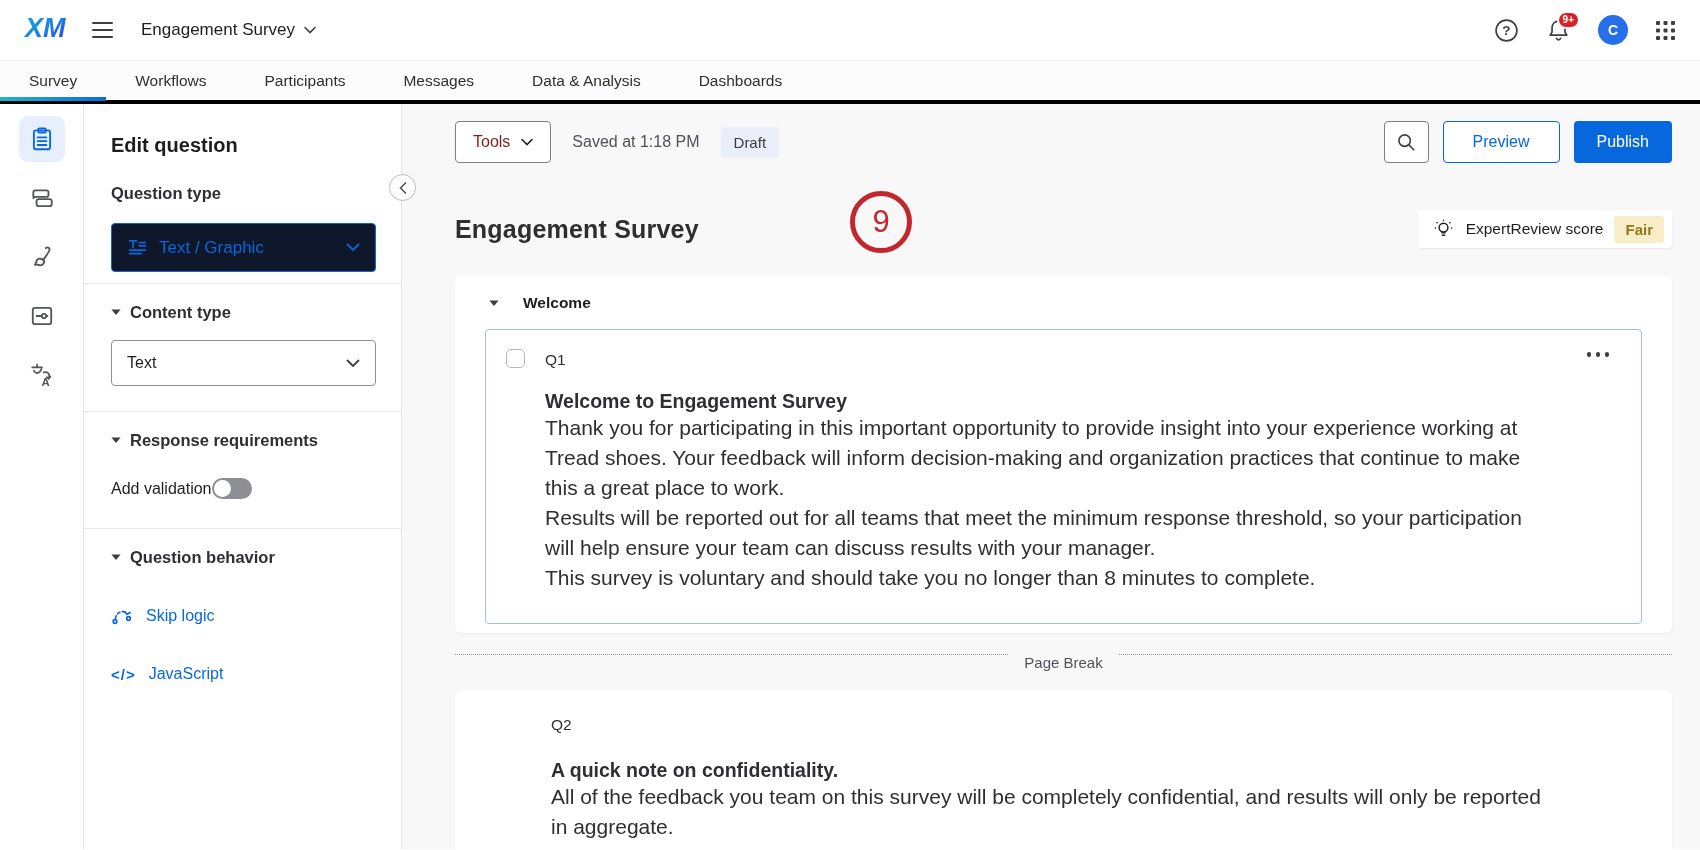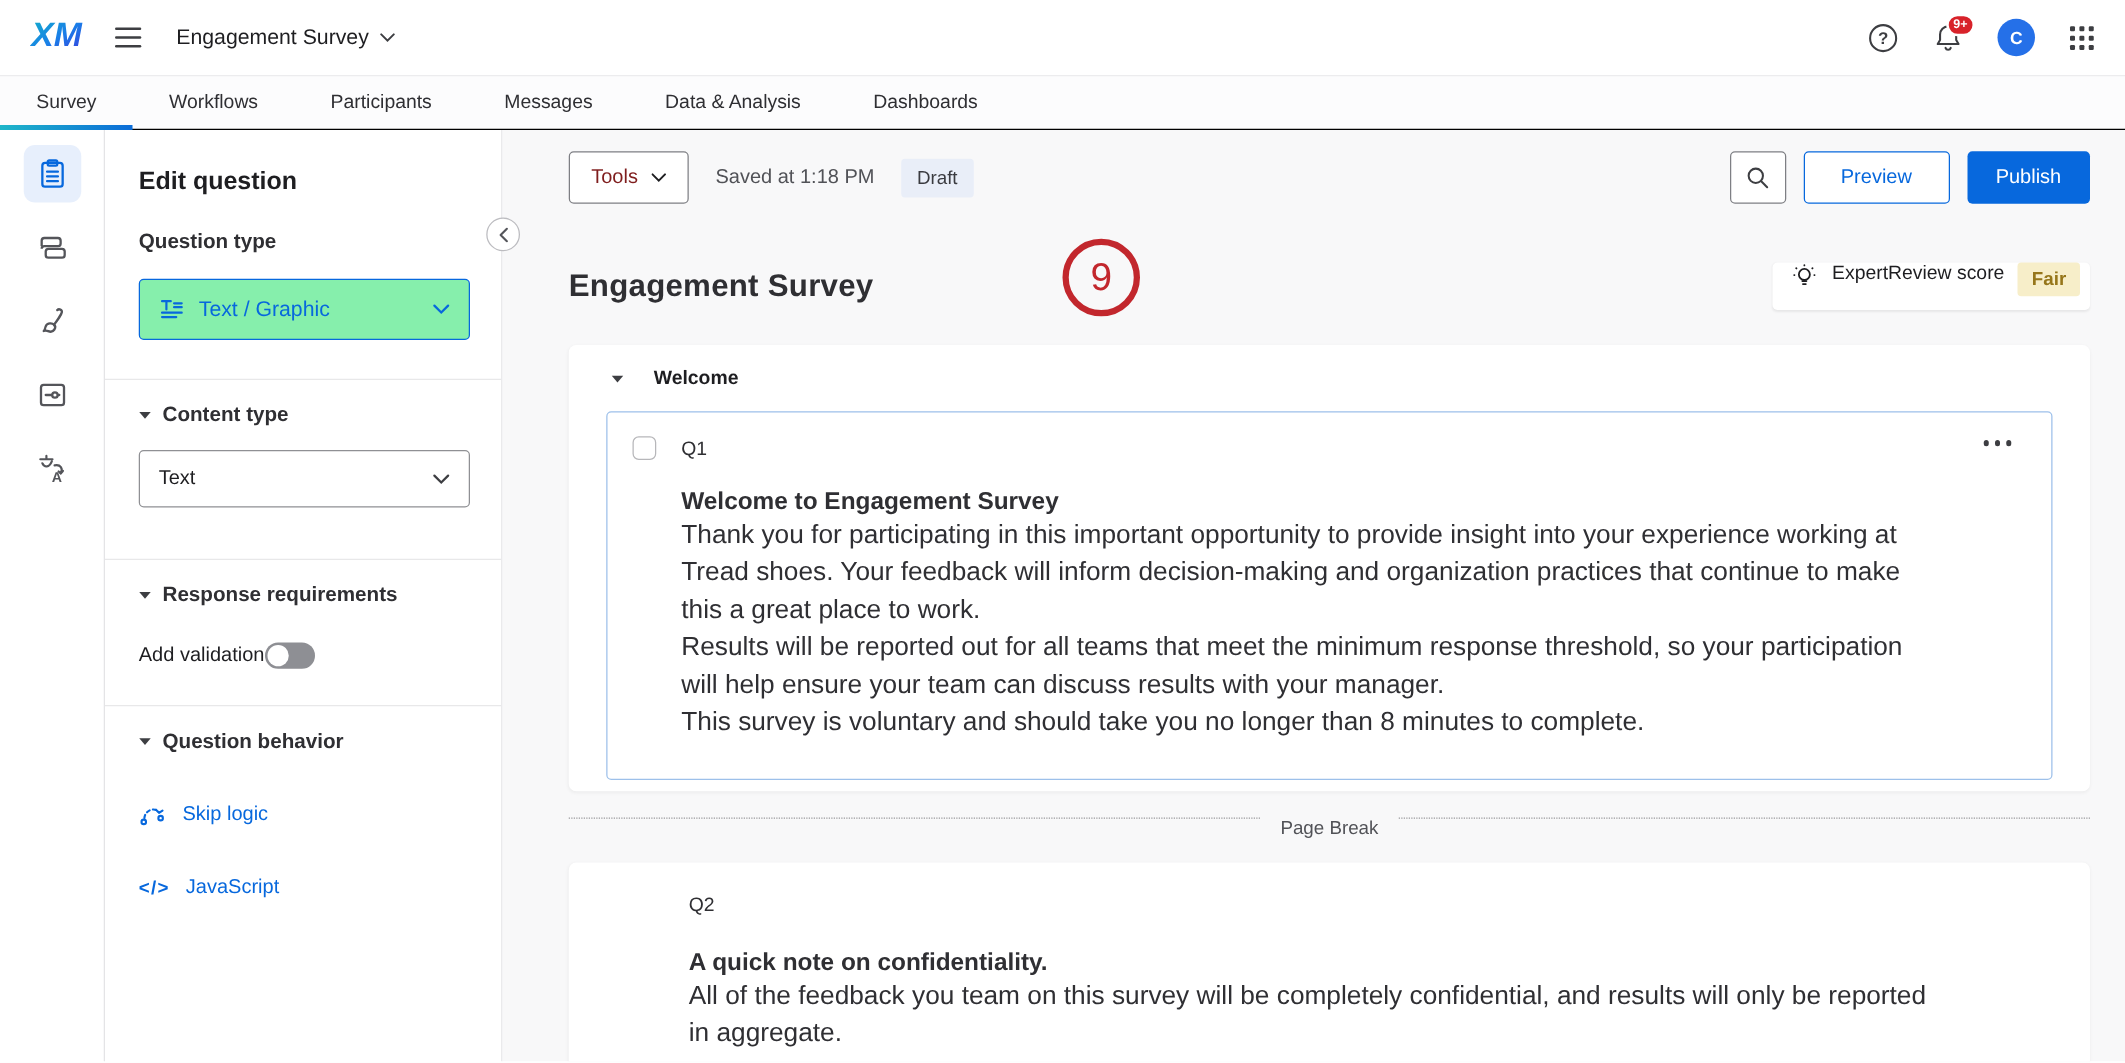--- a/index.html
+++ b/index.html
@@ -13,42 +13,42 @@
   .project { margin-left:28px; display:flex; align-items:center; gap:9px; font-size:17px; color:#1e1e21; cursor:pointer; }
   .top-right { margin-left:auto; display:flex; align-items:center; gap:27px; }
   .iconbtn { display:flex; align-items:center; justify-content:center; cursor:pointer; }
   .bell-wrap { position:relative; }
   .nbadge { position:absolute; top:-7px; right:-9px; background:#d8222a; color:#fff; font-size:10px;
     font-weight:bold; border-radius:9px; padding:2px 4px; line-height:1; border:2px solid #fff; }
   .avatar { width:30px; height:30px; border-radius:50%; background:#2570e8; color:#fff; font-size:14px;
     font-weight:bold; display:flex; align-items:center; justify-content:center; cursor:pointer; }
 
   
-  .tabbar { height:44px; display:flex; background:#fcfcfd; border-top:1px solid #ececee; border-bottom:1px solid #000000; }
+  .tabbar { height:44px; display:flex; background:#fcfcfd; border-top:1px solid #ececee; border-bottom:4px solid #000000; }
   .tab { padding:0 29px; display:flex; align-items:center; font-size:15.5px; color:#2f2f33; position:relative; cursor:pointer; }
   .tab.active::after { content:""; position:absolute; left:0; right:0; bottom:-1px; height:4px;
     background:linear-gradient(90deg,#1fb6c9,#0b6cd8); }
 
   
   .content { display:flex; height:745px; position:relative; }
   .rail { width:84px; background:#fff; border-right:1px solid #e4e4e6; padding-top:12px;
     display:flex; flex-direction:column; align-items:center; gap:13px; }
   .rail-item { width:46px; height:46px; border-radius:9px; display:flex; align-items:center;
     justify-content:center; color:#54555a; cursor:pointer; }
   .rail-item.active { background:#e7effc; color:#0768dd; }
 
   .panel { width:318px; background:#fff; border-right:1px solid #e4e4e6; padding-top:30px; }
   .pad { padding-left:27px; padding-right:25px; }
   .panel-title { font-size:20px; font-weight:600; color:#1e1e21; margin-bottom:27px; }
   .section-head { font-size:16.5px; font-weight:bold; color:#2f2f33; display:flex; align-items:center; gap:9px; }
   .caret { width:10px; height:7px; flex:0 0 auto; }
-  .qtype-select { height:49px; border:1px solid #0768dd; border-radius:4px; background:#86efac; display:flex;
-    align-items:center; gap:11px; padding:0 15px; color:#0768dd; font-size:17px; margin:20px 0 31px; cursor:pointer; }
+  .qtype-select { height:49px; border:1px solid #0768dd; border-radius:4px; background:#0f172a; display:flex;
+    align-items:center; gap:11px; padding:0 15px; color:#0768dd; font-size:17px; margin:20px 0 11px; cursor:pointer; }
   .plain-select { height:46px; border:1px solid #8f9094; border-radius:4px; background:#fff; display:flex;
-    align-items:center; padding:0 15px; font-size:16px; color:#1e1e21; margin:18px 0 41px; cursor:pointer; }
+    align-items:center; padding:0 15px; font-size:16px; color:#1e1e21; margin:18px 0 25px; cursor:pointer; }
   .sel-chevron { margin-left:auto; }
   .divider { border:none; border-top:1px solid #e8e8e9; }
   .sec { margin-top:19px; }
   .toggle-row { display:flex; align-items:center; margin:28px 0 29px; font-size:16px; color:#1e1e21; }
   .toggle { width:40px; height:21px; border-radius:11px; background:#8e8f94; position:relative; cursor:pointer; }
   .toggle .knob { position:absolute; left:2px; top:2px; width:17px; height:17px; border-radius:50%; background:#fff; }
   .behavior-link { display:flex; align-items:center; gap:13px; color:#0768dd; font-size:16px; margin:38px 0; cursor:pointer; }
   .behavior-link:first-of-type { margin-top:30px; }
   .js-glyph { font-weight:bold; font-size:15px; letter-spacing:1px; }
 
@@ -66,21 +66,21 @@
   .toolbar-right { margin-left:auto; display:flex; align-items:center; gap:14px; }
   .search-btn { width:45px; height:42px; border:1px solid #7e7f84; border-radius:4px; background:#fff;
     display:flex; align-items:center; justify-content:center; cursor:pointer; color:#3d3e42; }
   .preview-btn { height:42px; padding:0 29px; border:1px solid #0768dd; border-radius:4px; background:#fff;
     color:#0768dd; font-size:16px; cursor:pointer; font-family:inherit; }
   .publish-btn { height:42px; padding:0 23px; border:none; border-radius:4px; background:#0768dd;
     color:#fff; font-size:16px; cursor:pointer; font-family:inherit; }
 
   .heading-row { display:flex; align-items:center; margin-top:47px; }
   .survey-title { font-size:25px; font-weight:600; color:#2f2f33; letter-spacing:0.2px; }
-  .er-badge { margin-left:auto; background:#fff; border-radius:4px; height:38px; display:flex; align-items:flex-start;
+  .er-badge { margin-left:auto; background:#fff; border-radius:4px; height:38px; display:flex; align-items:center;
     gap:11px; padding:0 8px 0 14px; font-size:15.5px; color:#1e1e21; box-shadow:0 1px 2px rgba(0,0,0,0.07); cursor:pointer; }
   .fair-chip { background:#f7eec9; color:#96761a; font-weight:600; font-size:15px; padding:5px 11px; border-radius:3px; }
 
   .annotation { position:absolute; left:448px; top:87px; width:62px; height:62px; border:5px solid #c2272d;
     border-radius:50%; color:#c2272d; font-size:31px; display:flex; align-items:center; justify-content:center; }
 
   .block-card { margin-top:28px; background:#fff; border-radius:6px; box-shadow:0 1px 3px rgba(0,0,0,0.05);
     padding:18px 0 9px; }
   .block-head { display:flex; align-items:center; gap:24px; padding-left:34px; font-size:15.5px;
     font-weight:600; color:#1e1e21; }

